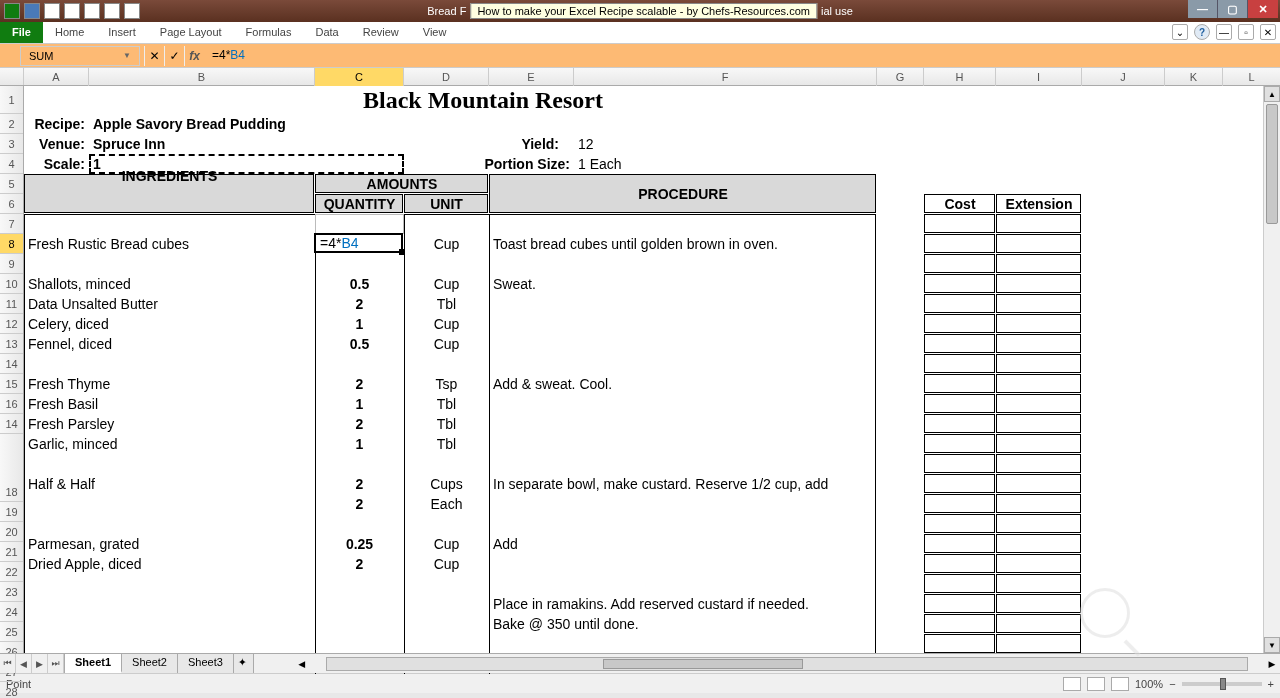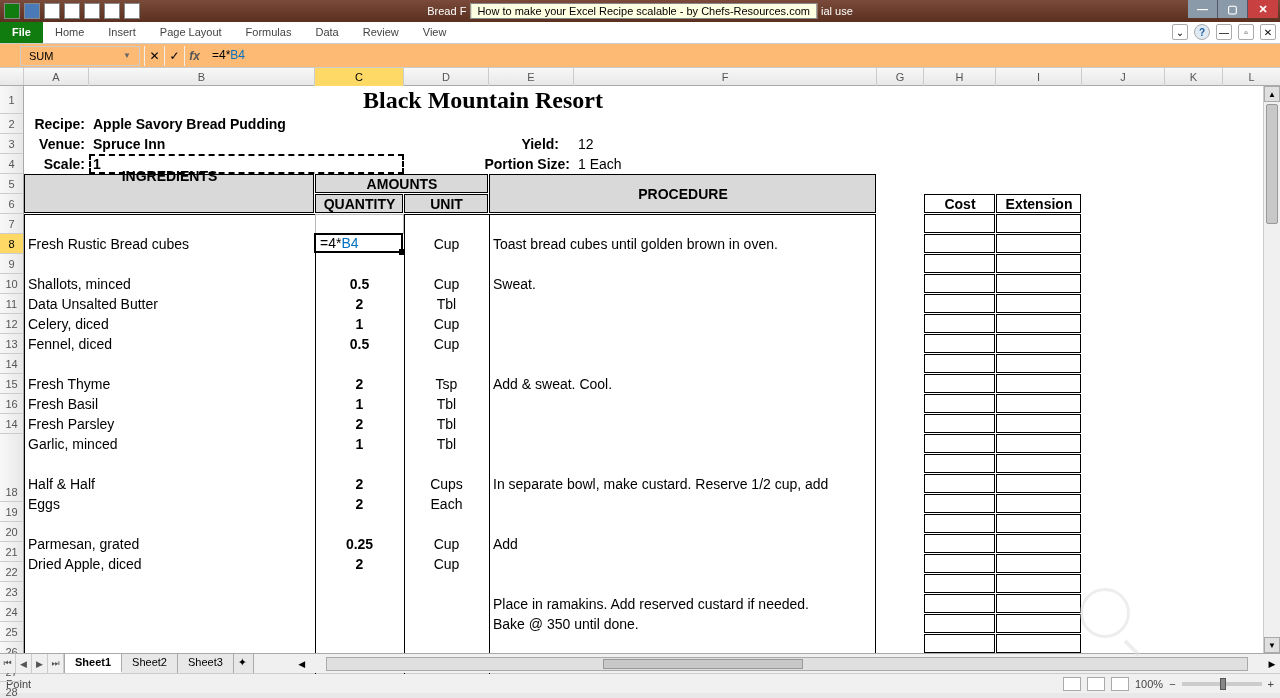--- a/index.html
+++ b/index.html
@@ -306,21 +306,20 @@
       <div class="cell " style="left: 0px; top: 328px; width: 291px; height: 20px;">Fresh Parsley</div>
       <div class="cell bold center" style="left: 291px; top: 328px; width: 89px; height: 20px;">2</div>
       <div class="cell center" style="left: 380px; top: 328px; width: 85px; height: 20px;">Tbl</div>
       <div class="cell " style="left: 0px; top: 348px; width: 291px; height: 20px;">Garlic, minced</div>
       <div class="cell bold center" style="left: 291px; top: 348px; width: 89px; height: 20px;">1</div>
       <div class="cell center" style="left: 380px; top: 348px; width: 85px; height: 20px;">Tbl</div>
       <div class="cell " style="left: 0px; top: 388px; width: 291px; height: 20px;">Half &amp; Half</div>
       <div class="cell bold center" style="left: 291px; top: 388px; width: 89px; height: 20px;">2</div>
       <div class="cell center" style="left: 380px; top: 388px; width: 85px; height: 20px;">Cups</div>
       <div class="cell " style="left: 465px; top: 388px; width: 388px; height: 20px;">In separate bowl, make custard.  Reserve 1/2 cup, add</div>
-      <div class="cell " style="left: 0px; top: 408px; width: 291px; height: 20px;">Eggs</div>
       <div class="cell bold center" style="left: 291px; top: 408px; width: 89px; height: 20px;">2</div>
       <div class="cell center" style="left: 380px; top: 408px; width: 85px; height: 20px;">Each</div>
       <div class="cell " style="left: 0px; top: 448px; width: 291px; height: 20px;">Parmesan, grated</div>
       <div class="cell bold center" style="left: 291px; top: 448px; width: 89px; height: 20px;">0.25</div>
       <div class="cell center" style="left: 380px; top: 448px; width: 85px; height: 20px;">Cup</div>
       <div class="cell " style="left: 465px; top: 448px; width: 388px; height: 20px;">Add</div>
       <div class="cell " style="left: 0px; top: 468px; width: 291px; height: 20px;">Dried Apple, diced</div>
       <div class="cell bold center" style="left: 291px; top: 468px; width: 89px; height: 20px;">2</div>
       <div class="cell center" style="left: 380px; top: 468px; width: 85px; height: 20px;">Cup</div>
       <div class="cell " style="left: 465px; top: 508px; width: 388px; height: 20px;">Place in ramakins.  Add reserved custard if needed.</div>

